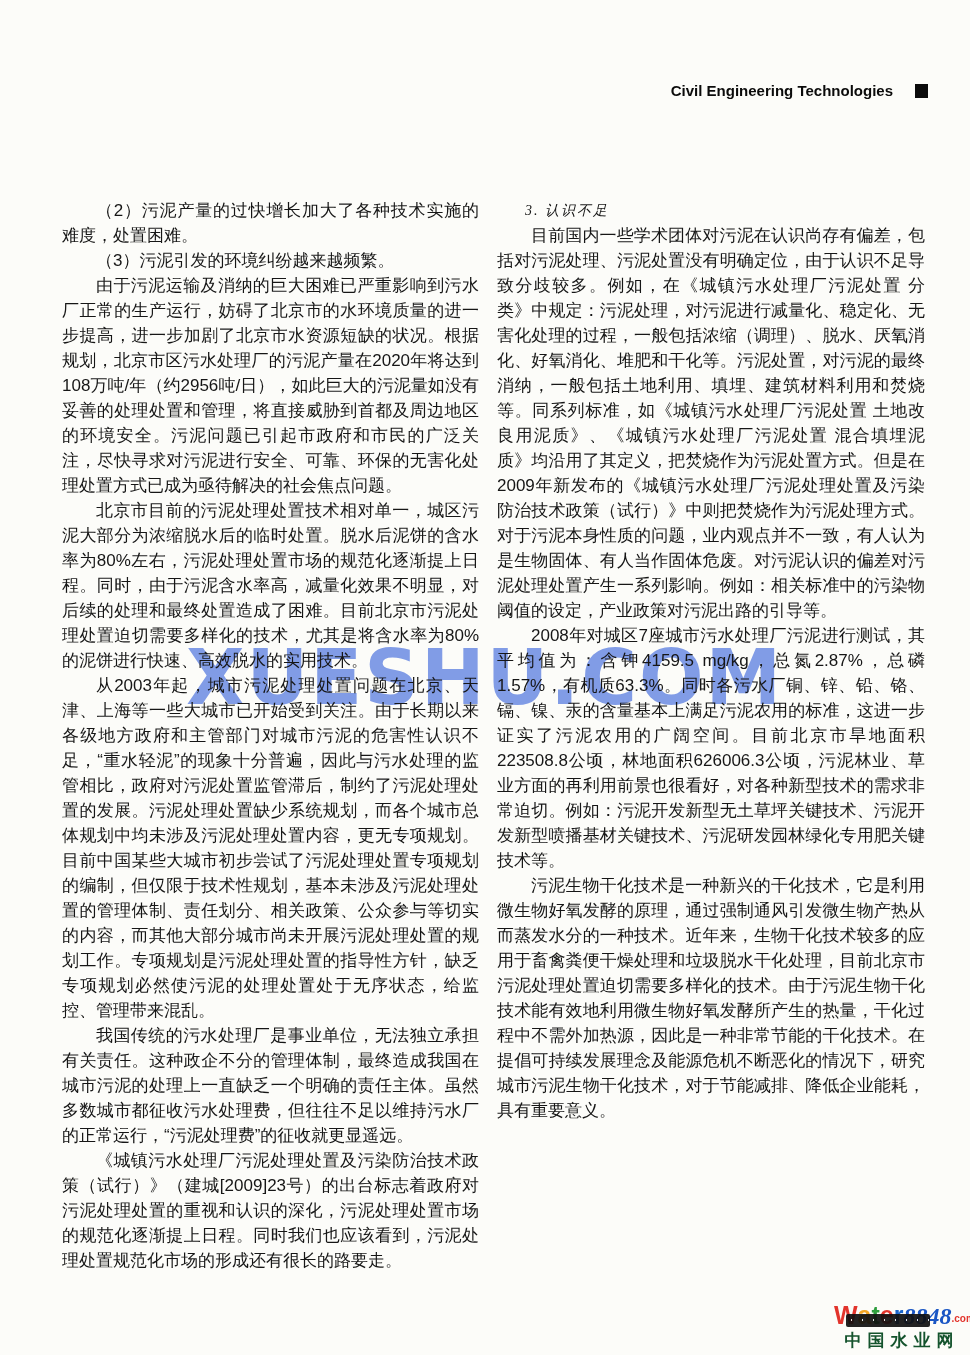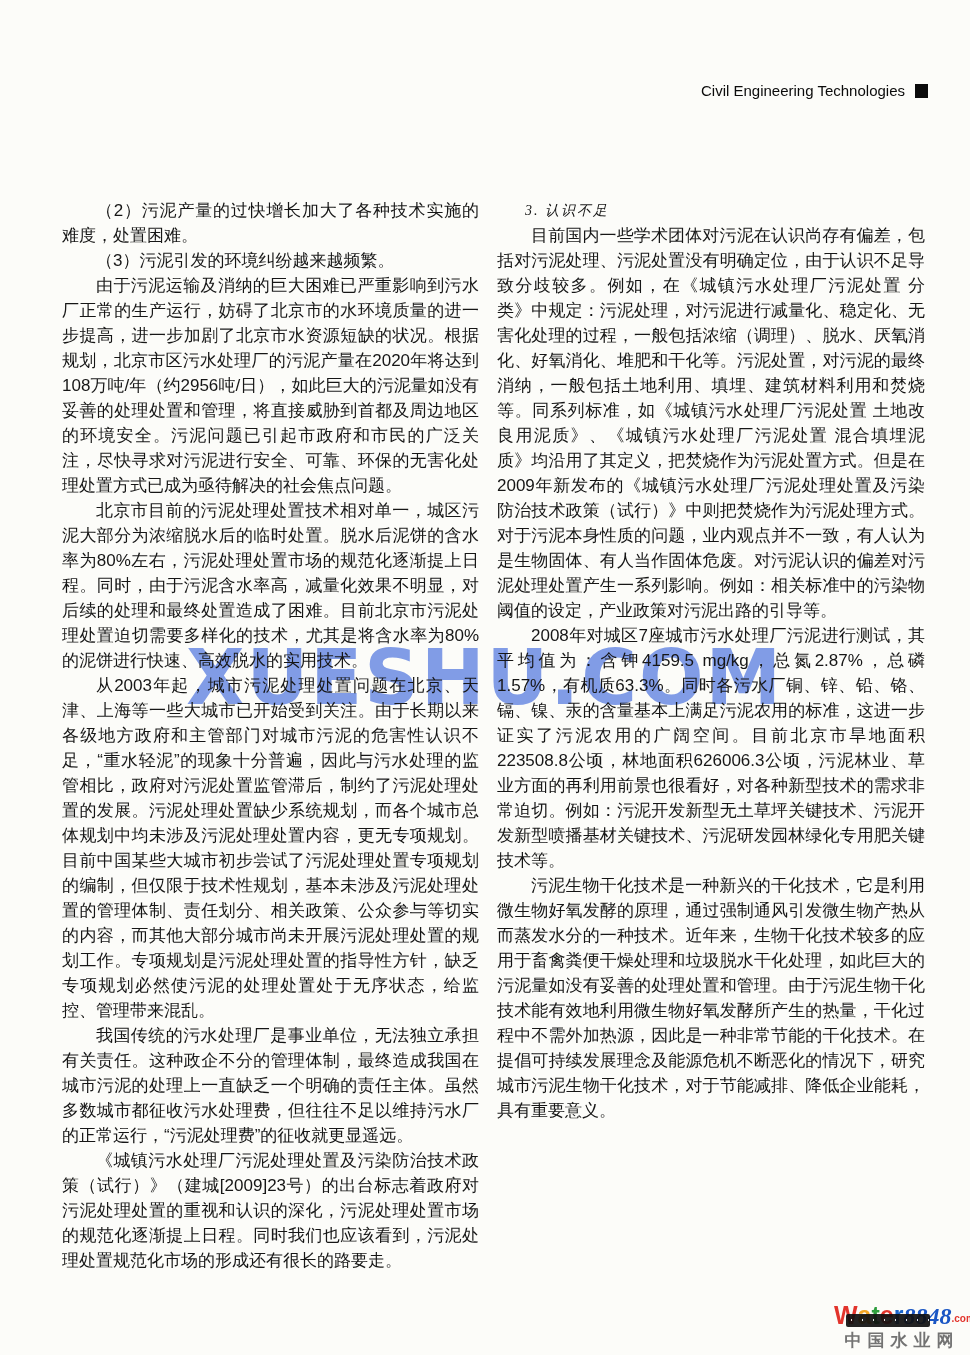--- a/index.html
+++ b/index.html
@@ -4,22 +4,22 @@
 <style>
   html,body{margin:0;padding:0;}
   body{
     width:970px;height:1355px;position:relative;overflow:hidden;
     background:#fcfcf9;color:#161616;
     font-family:"Liberation Sans","DejaVu Sans",sans-serif;
   }
   
   .journal-header{
     position:absolute;top:82px;right:42px;z-index:2;
-    display:flex;align-items:center;gap:10px;
-    font-weight:normal;font-size:15px;color:#0b0b0b;
+    display:flex;align-items:center;gap:22px;
+    font-weight:bold;font-size:15px;color:#0b0b0b;
     font-family:"Liberation Sans",sans-serif;
   }
   .header-square{width:13px;height:14px;background:#0b0b0b;}
   
   .watermark{
     position:absolute;top:633px;left:186px;z-index:0;
     font-family:"DejaVu Sans",sans-serif;font-weight:bold;
     font-size:76px;letter-spacing:2px;color:#bdbdbd;opacity:.55;
     user-select:none;white-space:nowrap;
   }
@@ -90,23 +90,23 @@
   <p class="body">北京市目前的污泥处理处置技术相对单一，城区污泥大部分为浓缩脱水后的临时处置。脱水后泥饼的含水率为80%左右，污泥处理处置市场的规范化逐渐提上日程。同时，由于污泥含水率高，减量化效果不明显，对后续的处理和最终处置造成了困难。目前北京市污泥处理处置迫切需要多样化的技术，尤其是将含水率为80%的泥饼进行快速、高效脱水的实用技术。</p>
   <p class="body">从2003年起，城市污泥处理处置问题在北京、天津、上海等一些大城市已开始受到关注。由于长期以来各级地方政府和主管部门对城市污泥的危害性认识不足，“重水轻泥”的现象十分普遍，因此与污水处理的监管相比，政府对污泥处置监管滞后，制约了污泥处理处置的发展。污泥处理处置缺少系统规划，而各个城市总体规划中均未涉及污泥处理处置内容，更无专项规划。目前中国某些大城市初步尝试了污泥处理处置专项规划的编制，但仅限于技术性规划，基本未涉及污泥处理处置的管理体制、责任划分、相关政策、公众参与等切实的内容，而其他大部分城市尚未开展污泥处理处置的规划工作。专项规划是污泥处理处置的指导性方针，缺乏专项规划必然使污泥的处理处置处于无序状态，给监控、管理带来混乱。</p>
   <p class="body">我国传统的污水处理厂是事业单位，无法独立承担有关责任。这种政企不分的管理体制，最终造成我国在城市污泥的处理上一直缺乏一个明确的责任主体。虽然多数城市都征收污水处理费，但往往不足以维持污水厂的正常运行，“污泥处理费”的征收就更显遥远。</p>
   <p class="body">《城镇污水处理厂污泥处理处置及污染防治技术政策（试行）》（建城[2009]23号）的出台标志着政府对污泥处理处置的重视和认识的深化，污泥处理处置市场的规范化逐渐提上日程。同时我们也应该看到，污泥处理处置规范化市场的形成还有很长的路要走。</p>
 </div>
 
 <div class="col col-right">
   <p class="subhead">3. 认识不足</p>
   <p class="body">目前国内一些学术团体对污泥在认识尚存有偏差，包括对污泥处理、污泥处置没有明确定位，由于认识不足导致分歧较多。例如，在《城镇污水处理厂污泥处置 分类》中规定：污泥处理，对污泥进行减量化、稳定化、无害化处理的过程，一般包括浓缩（调理）、脱水、厌氧消化、好氧消化、堆肥和干化等。污泥处置，对污泥的最终消纳，一般包括土地利用、填埋、建筑材料利用和焚烧等。同系列标准，如《城镇污水处理厂污泥处置 土地改良用泥质》、《城镇污水处理厂污泥处置 混合填埋泥质》均沿用了其定义，把焚烧作为污泥处置方式。但是在2009年新发布的《城镇污水处理厂污泥处理处置及污染防治技术政策（试行）》中则把焚烧作为污泥处理方式。对于污泥本身性质的问题，业内观点并不一致，有人认为是生物固体、有人当作固体危废。对污泥认识的偏差对污泥处理处置产生一系列影响。例如：相关标准中的污染物阈值的设定，产业政策对污泥出路的引导等。</p>
   <p class="body">2008年对城区7座城市污水处理厂污泥进行测试，其平均值为：含钾4159.5 mg/kg，总氮2.87%，总磷1.57%，有机质63.3%。同时各污水厂铜、锌、铅、铬、镉、镍、汞的含量基本上满足污泥农用的标准，这进一步证实了污泥农用的广阔空间。目前北京市旱地面积223508.8公顷，林地面积626006.3公顷，污泥林业、草业方面的再利用前景也很看好，对各种新型技术的需求非常迫切。例如：污泥开发新型无土草坪关键技术、污泥开发新型喷播基材关键技术、污泥研发园林绿化专用肥关键技术等。</p>
-  <p class="body">污泥生物干化技术是一种新兴的干化技术，它是利用微生物好氧发酵的原理，通过强制通风引发微生物产热从而蒸发水分的一种技术。近年来，生物干化技术较多的应用于畜禽粪便干燥处理和垃圾脱水干化处理，如此巨大的污泥量如没有妥善的处理处置和管理。由于污泥生物干化技术能有效地利用微生物好氧发酵所产生的热量，干化过程中不需外加热源，因此是一种非常节能的干化技术。在提倡可持续发展理念及能源危机不断恶化的情况下，研究城市污泥生物干化技术，对于节能减排、降低企业能耗，具有重要意义。</p>
+  <p class="body">污泥生物干化技术是一种新兴的干化技术，它是利用微生物好氧发酵的原理，通过强制通风引发微生物产热从而蒸发水分的一种技术。近年来，生物干化技术较多的应用于畜禽粪便干燥处理和垃圾脱水干化处理，目前北京市污泥处理处置迫切需要多样化的技术。由于污泥生物干化技术能有效地利用微生物好氧发酵所产生的热量，干化过程中不需外加热源，因此是一种非常节能的干化技术。在提倡可持续发展理念及能源危机不断恶化的情况下，研究城市污泥生物干化技术，对于节能减排、降低企业能耗，具有重要意义。</p>
 </div>
 
 <div class="footer-logo">
   <div class="logo-line1">
     <span class="logo-brand">
       <span style="color: rgb(226, 52, 44);">W</span><span style="color: rgb(245, 166, 35);">a</span><span style="color: rgb(46, 158, 62);">t</span><span style="color: rgb(226, 52, 44);">e</span><span style="color: rgb(26, 102, 204);">r</span></span><span class="logo-number" style="color: rgb(26, 86, 196);">8848</span><span class="logo-tld" style="color: rgb(226, 52, 44);">.com</span>
     <span class="logo-badge"></span>
   </div>
-  <div class="logo-tagline" style="color: #737373;">中国水业网</div>
+  <div class="logo-tagline" style="color: #14532d;">中国水业网</div>
 </div>
 
 </body></html>

